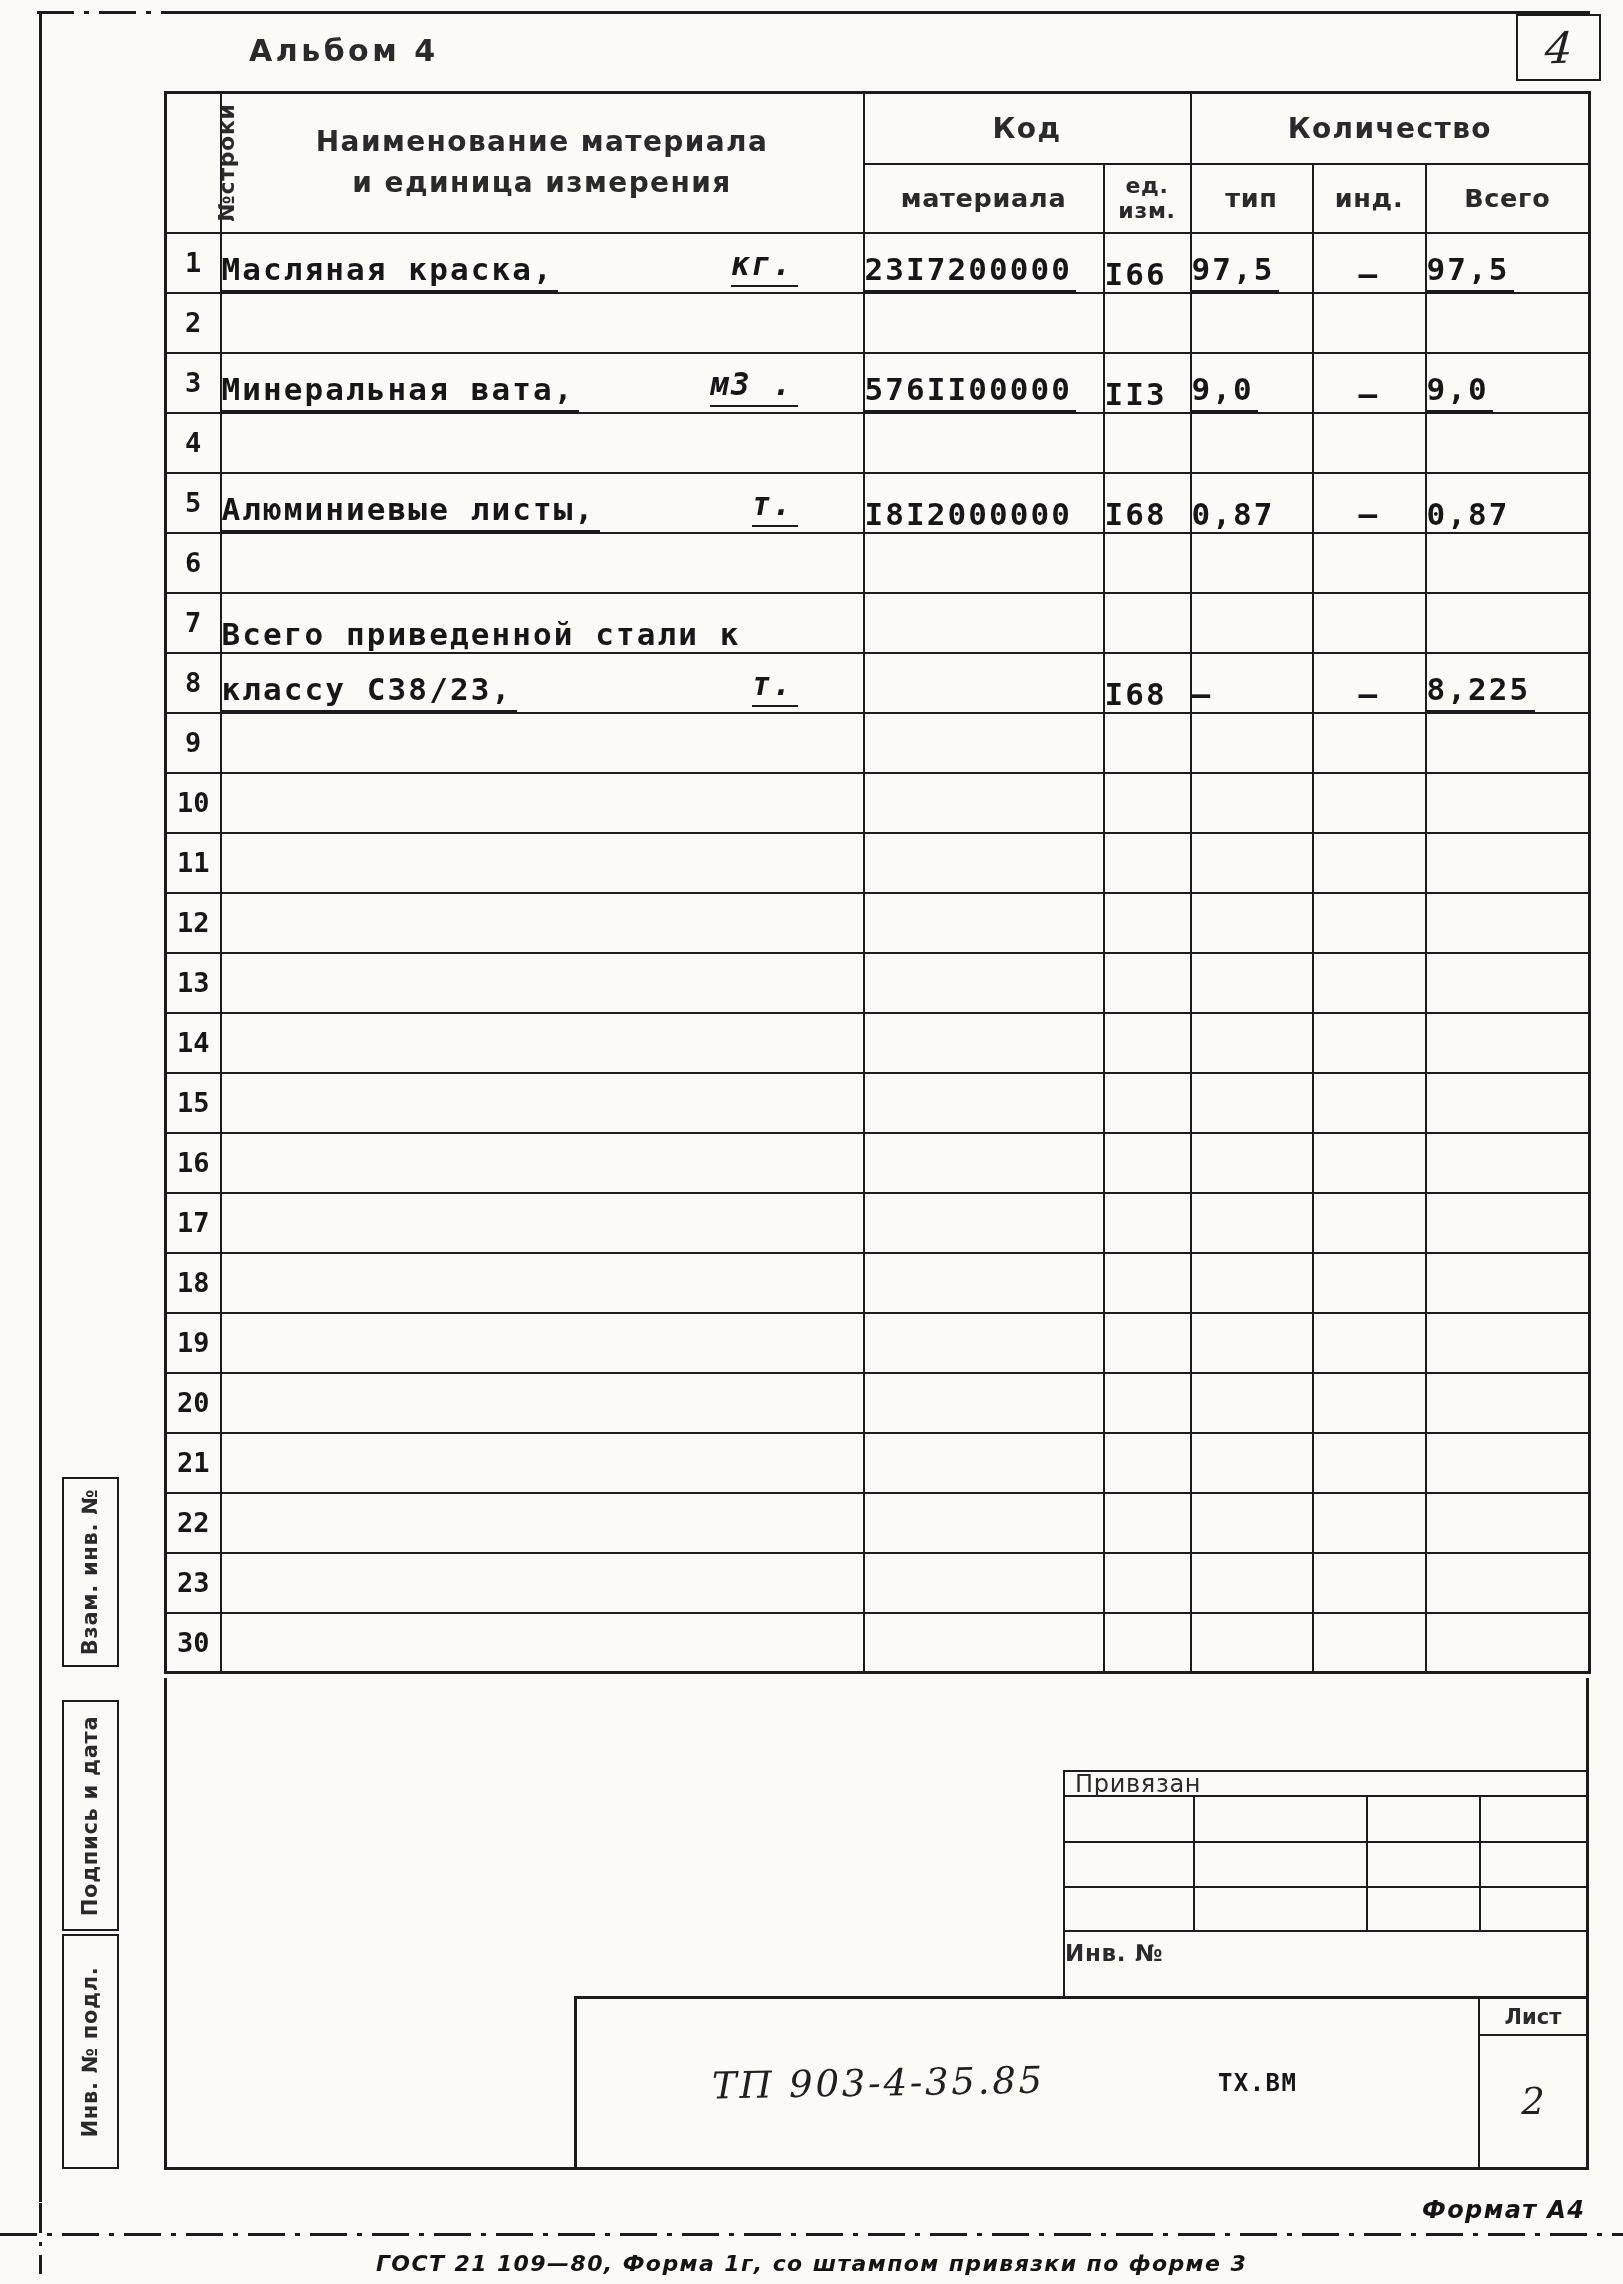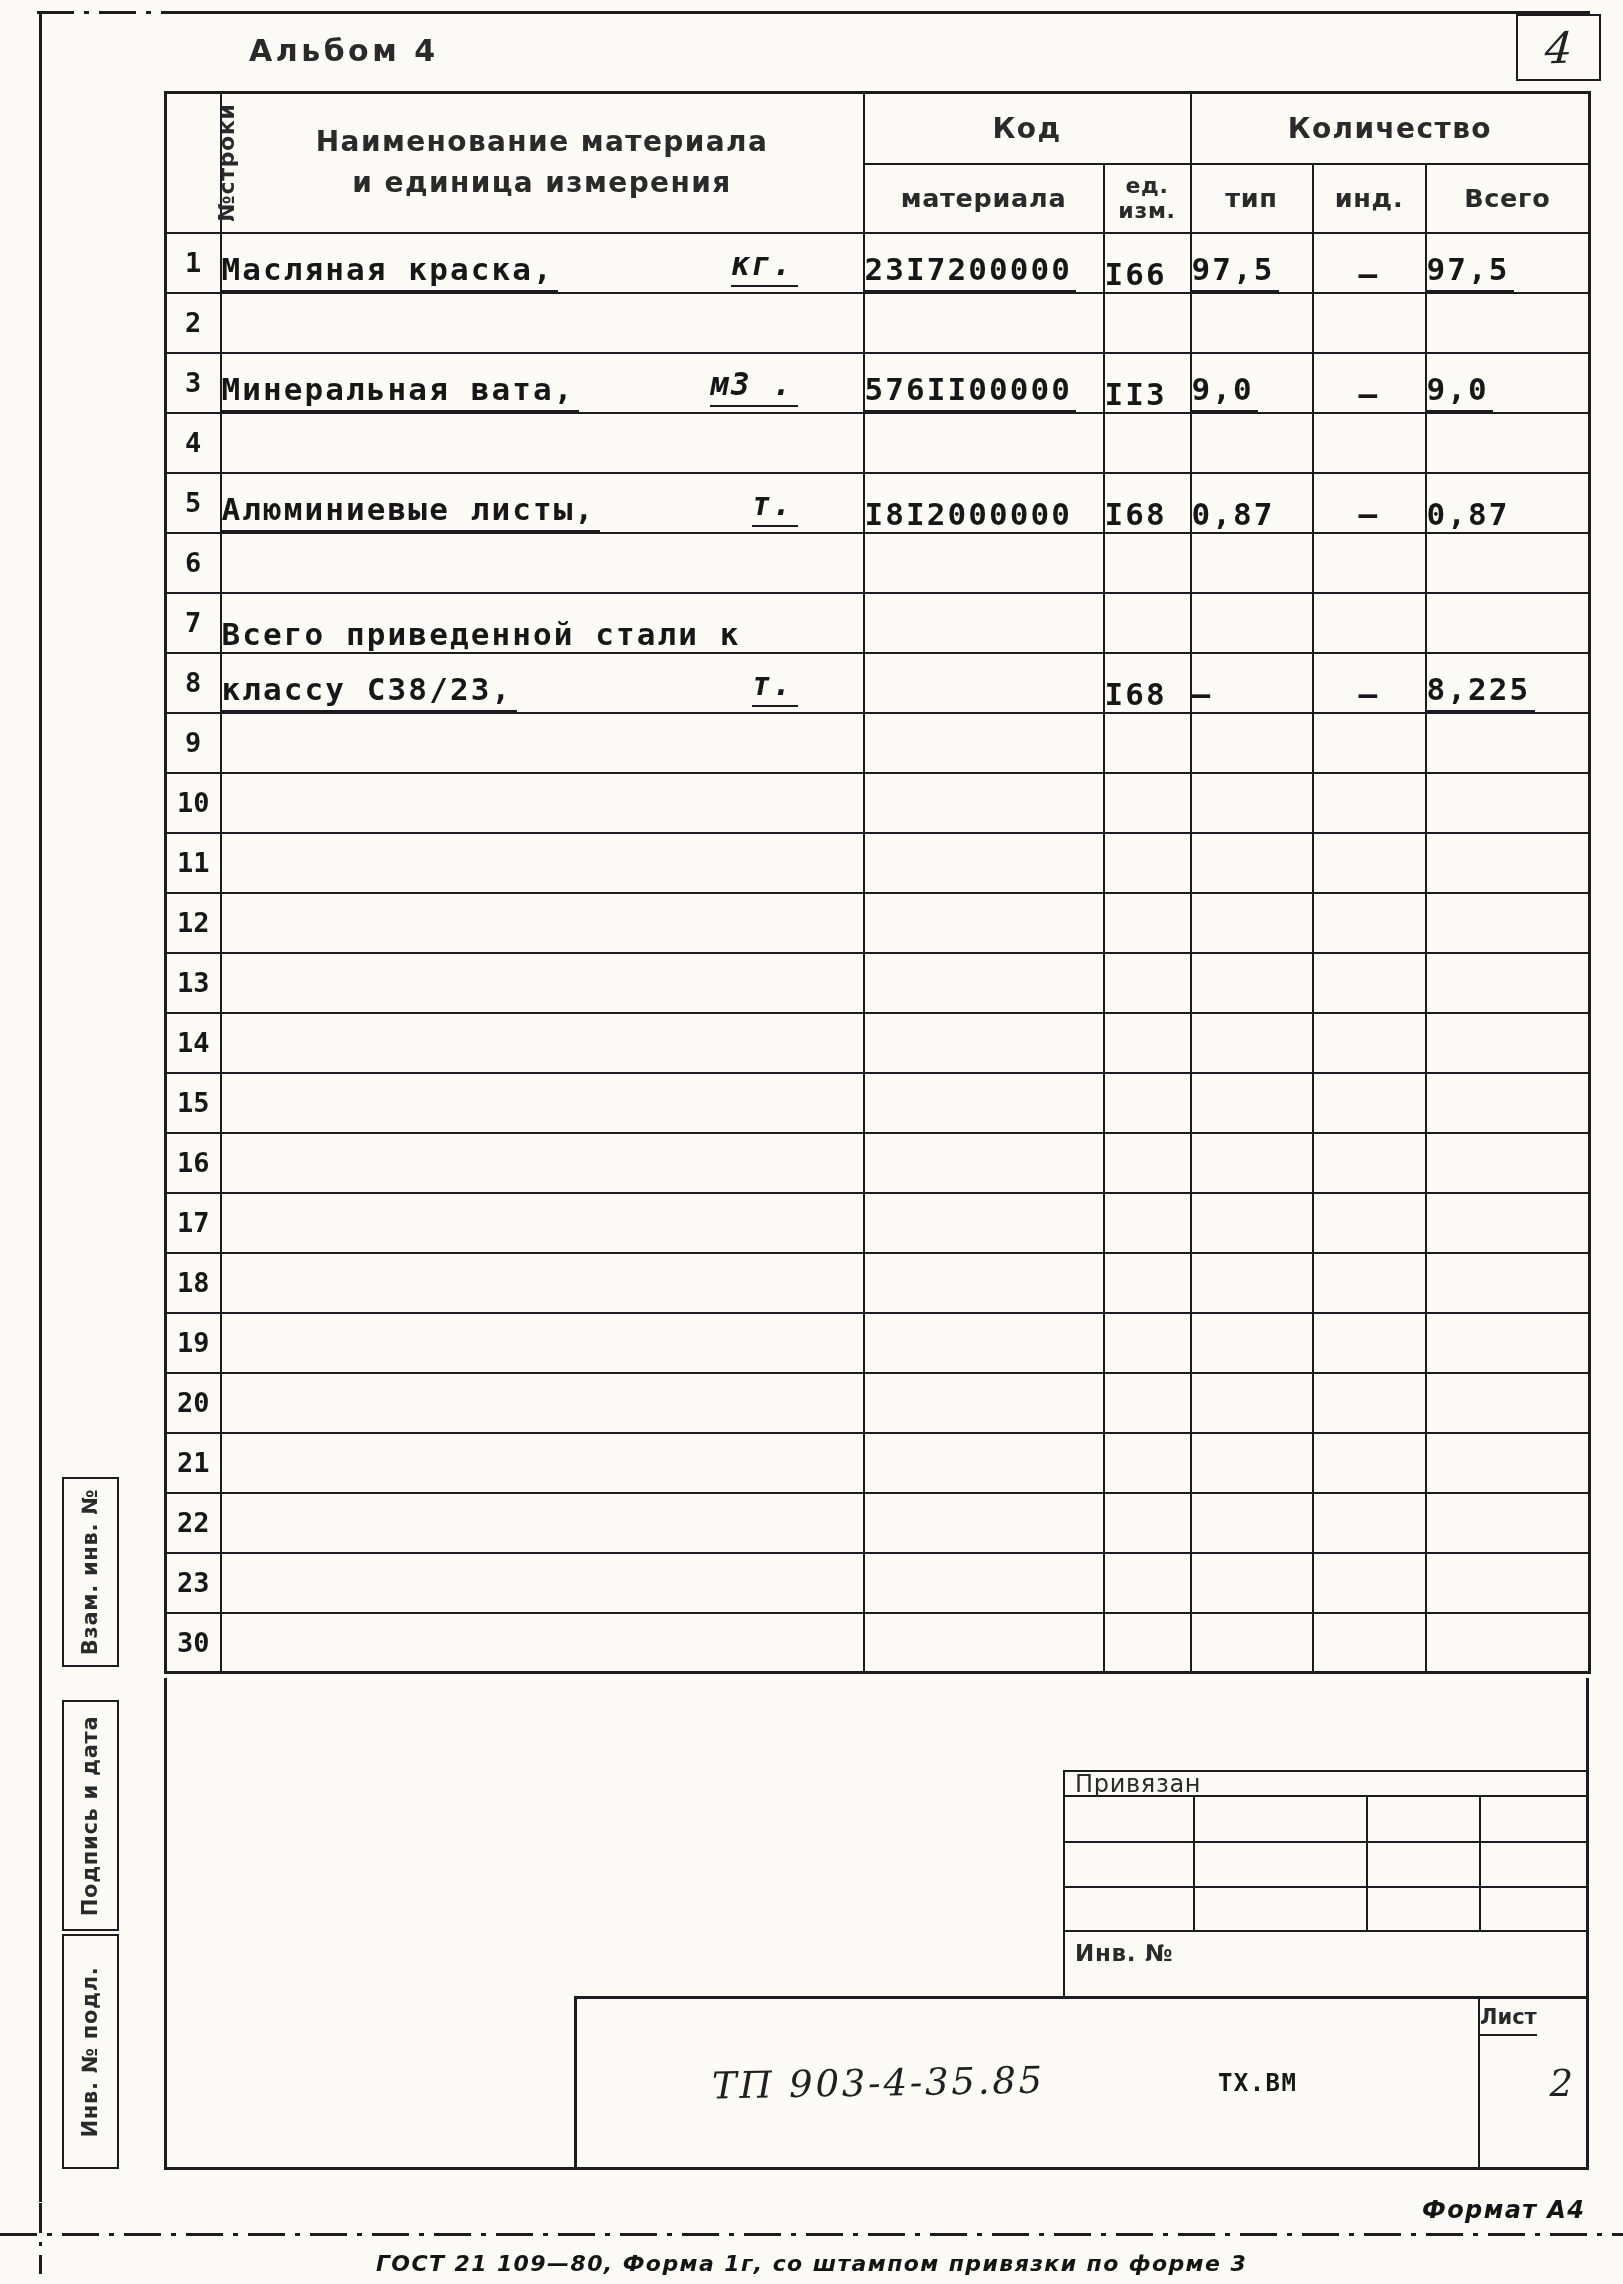--- a/index.html
+++ b/index.html
@@ -94,28 +94,28 @@
 
   
   .pv{
     position:absolute;left:1063px;top:1770px;width:526px;height:228px;
     border:2.8px solid var(--ink);
   }
   .pv-label-row{height:25px;border-bottom:2.1px solid var(--ink);display:flex;align-items:center;padding-left:10px;font-size:24px;letter-spacing:0.7px;color:var(--ink-soft);}
   .pv-grid{position:relative;height:135px;border-bottom:2.1px solid var(--ink);}
   .pv-grid .gh{position:absolute;left:0;width:100%;height:2.1px;background:var(--ink);}
   .pv-grid .gv{position:absolute;top:0;height:100%;width:2.1px;background:var(--ink);}
-  .pv-inv-row{height:41px;display:flex;align-items:center;padding-left:10px;font-size:23px;font-weight:bold;letter-spacing:0.7px;color:var(--ink-soft);}
+  .pv-inv-row{height:41px;display:flex;align-items:center;font-size:23px;font-weight:bold;letter-spacing:0.7px;color:var(--ink-soft);}
 
   
   .stamp{
     position:absolute;left:574px;top:1996px;width:1015px;height:174px;
     border:3.5px solid var(--ink);
   }
-  .stamp-right{position:absolute;right:0;top:0;width:108px;height:100%;border-left:2.8px solid var(--ink);display:flex;flex-direction:row;}
+  .stamp-right{position:absolute;right:0;top:0;width:108px;height:100%;border-left:2.8px solid var(--ink);display:flex;flex-direction:column;}
   .sheet-label-cell{height:37px;border-bottom:2.1px solid var(--ink);display:flex;align-items:center;justify-content:center;font-size:21px;font-weight:bold;color:var(--ink-soft);}
   .sheet-num-cell{flex:1;display:flex;align-items:center;justify-content:center;}
   .sheet-num-cell .hand{font-size:37px;}
   .doc-number{position:absolute;left:135px;top:50%;transform:translateY(-50%) rotate(-1deg);font-family:"DejaVu Serif",serif;font-style:italic;font-size:37px;letter-spacing:2.8px;color:#202020;}
   .doc-code{position:absolute;left:641px;top:50%;transform:translateY(-50%);font-family:"DejaVu Sans Mono","Liberation Mono",monospace;font-weight:bold;font-size:24px;letter-spacing:1.4px;color:#171717;}
 
   
   .format-label{position:absolute;left:1411px;top:2196px;font-size:24px;font-weight:bold;font-style:italic;letter-spacing:1.4px;color:#141414;margin-left:11px;}
   .bottom-dashline{left:0;top:2233px;width:1623px;}
   .gost-footer{position:absolute;left:0;top:2251px;width:1623px;text-align:center;font-size:22px;font-weight:bold;font-style:italic;letter-spacing:1.4px;color:#141414;}

